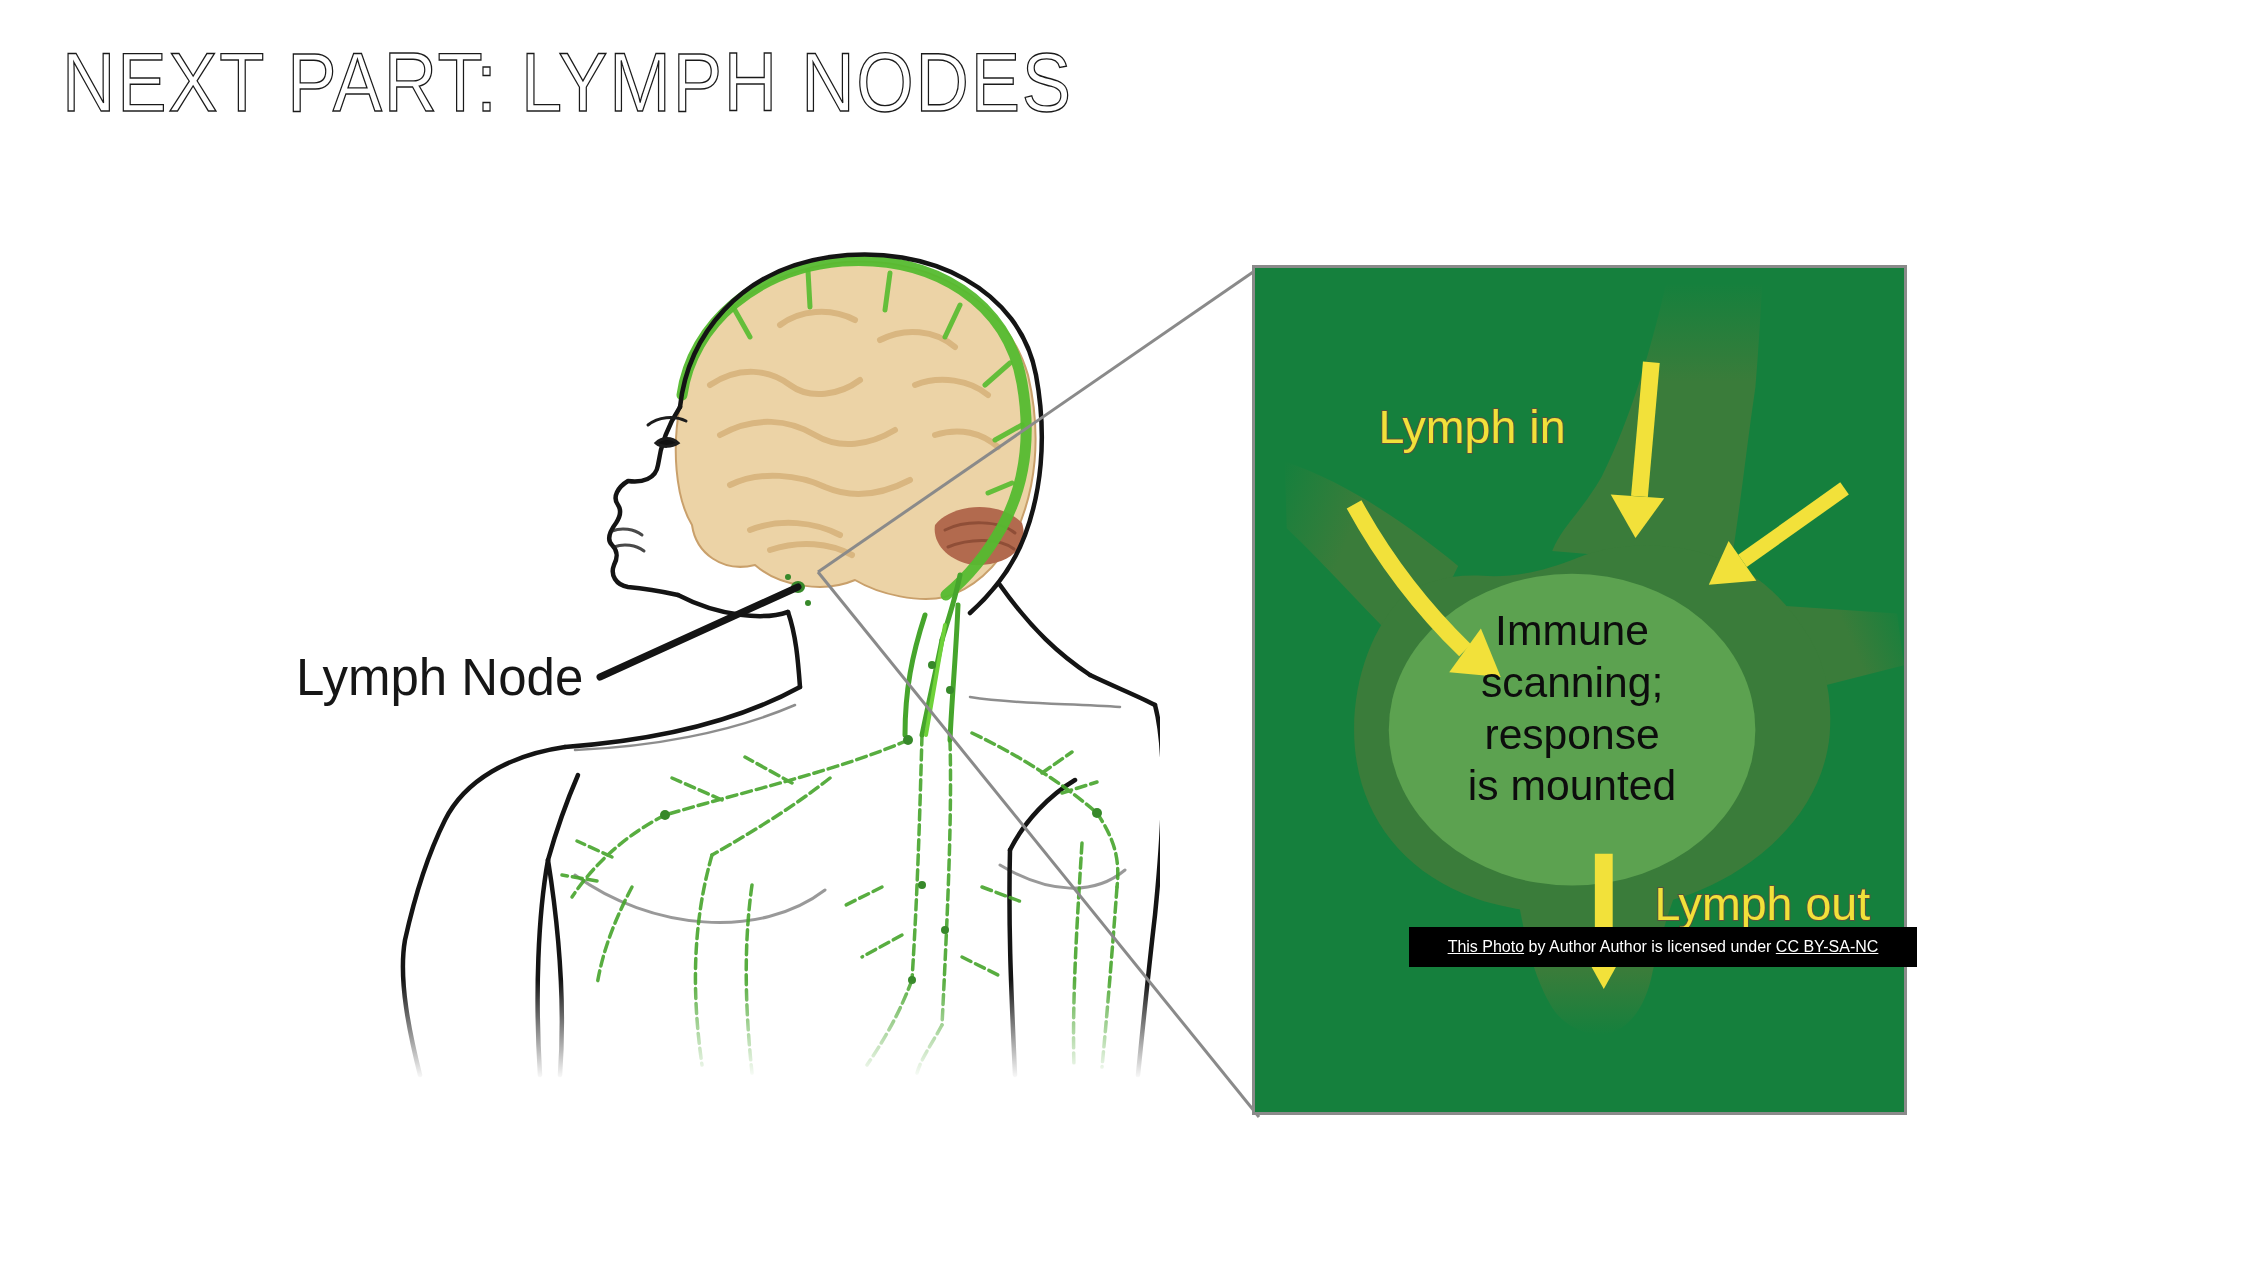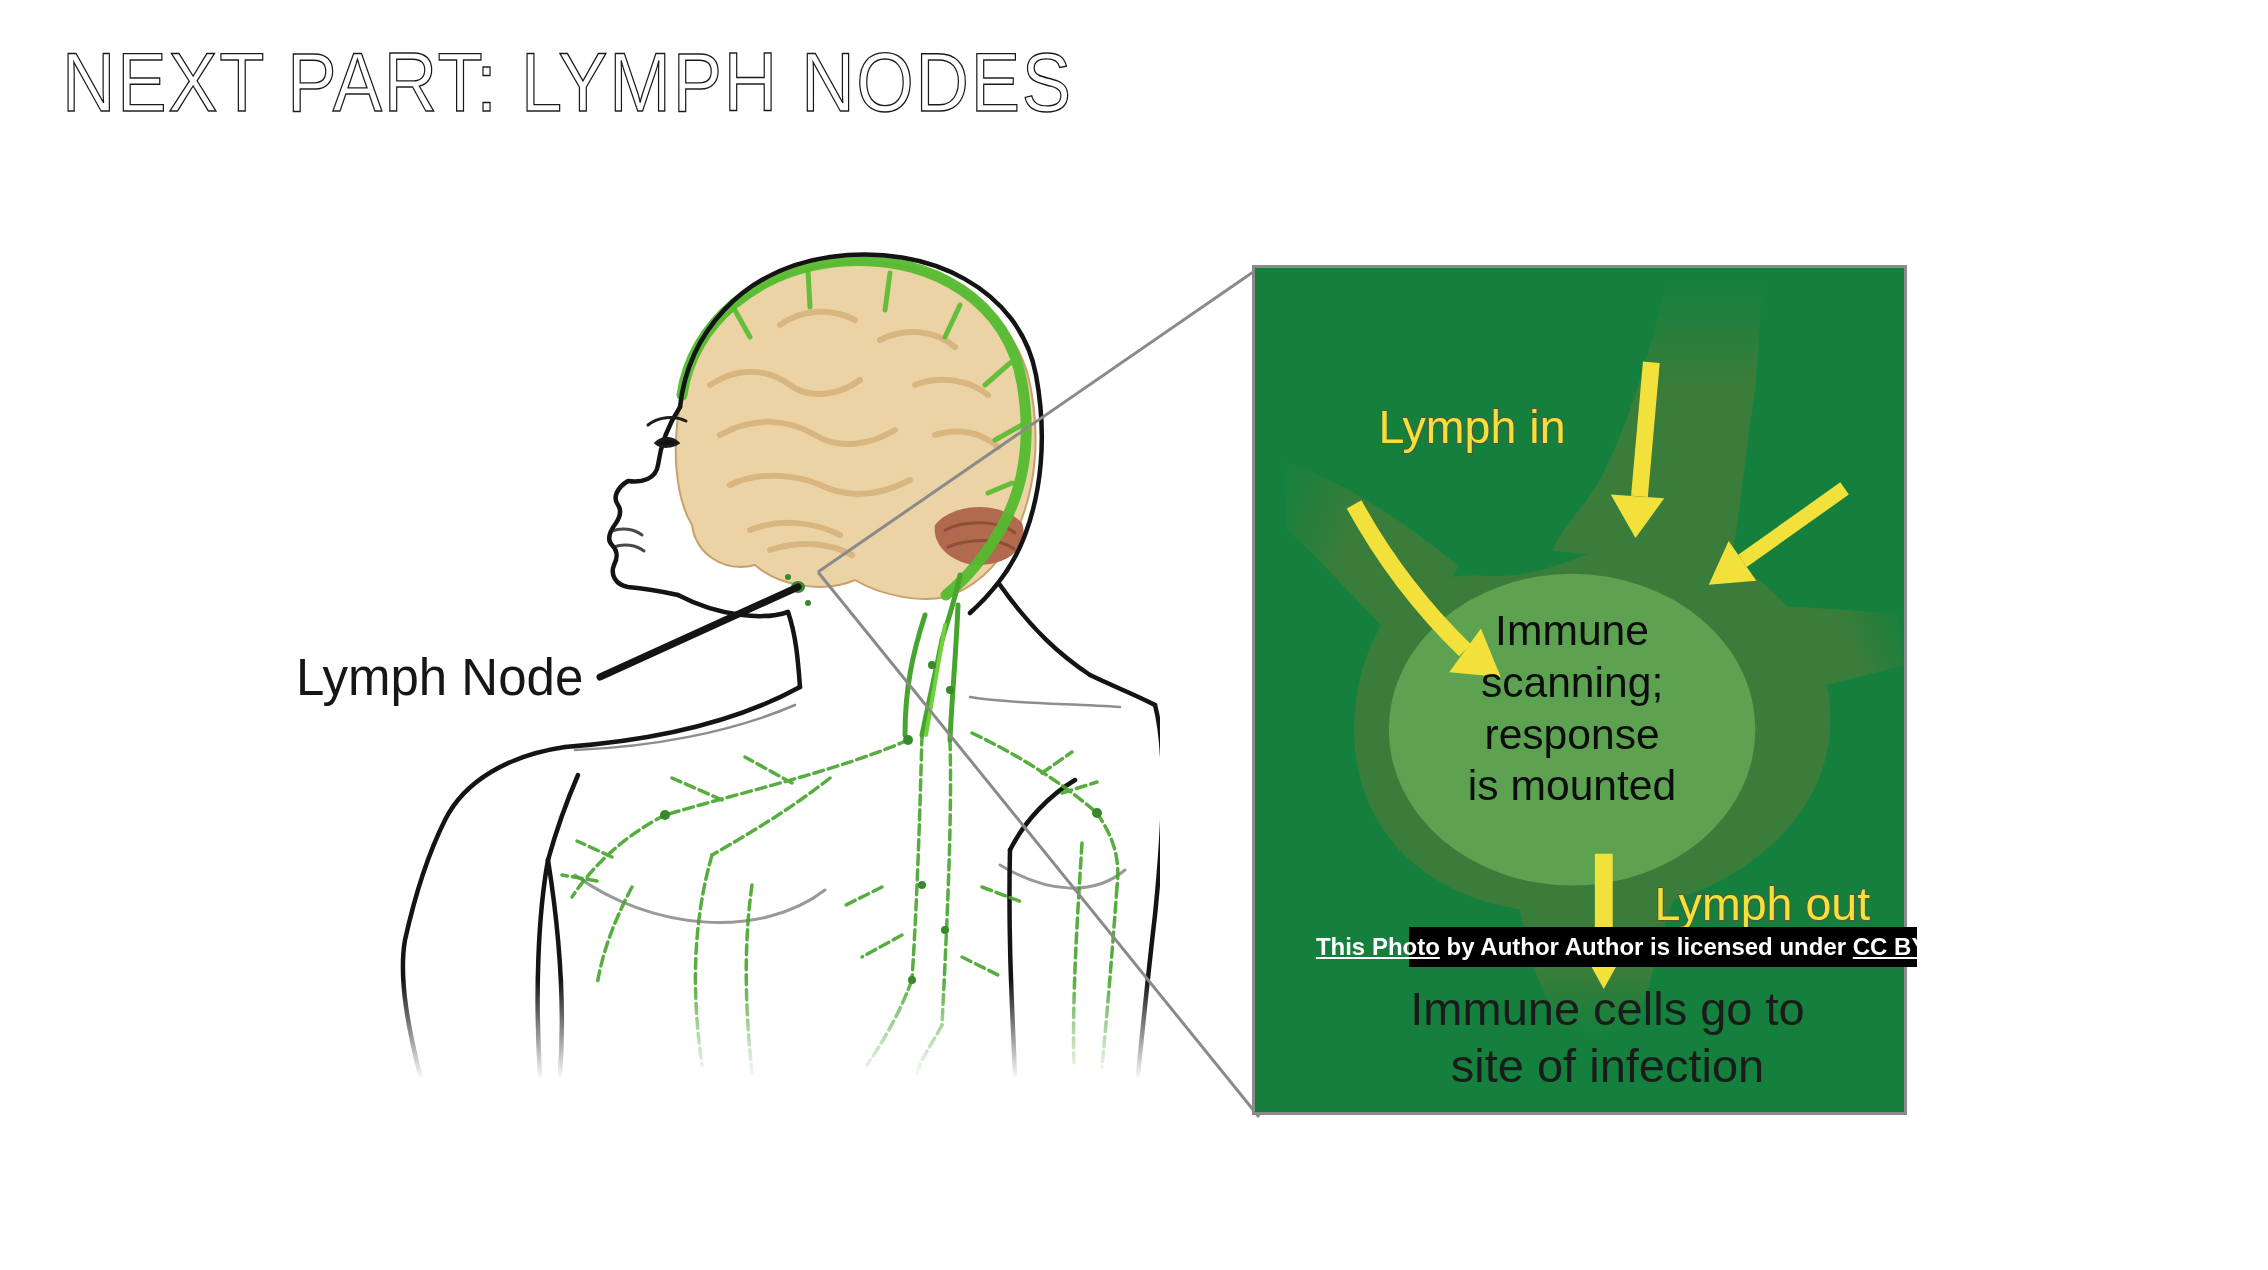--- a/index.html
+++ b/index.html
@@ -15,21 +15,21 @@
   
   .lymph-label{position:absolute;left:296px;top:648px;font-size:51px;color:#161616;white-space:nowrap;}
   
   .body-art{position:absolute;left:360px;top:235px;width:800px;height:845px;}
   .connectors{position:absolute;left:0;top:0;width:2268px;height:1270px;pointer-events:none;}
   
   .inset{position:absolute;left:1252px;top:265px;width:649px;height:844px;
          border:3px solid #8a8a8a;background:#15803d;overflow:visible;}
   .inset svg.node-diagram{position:absolute;left:0;top:0;width:649px;height:844px;display:block;}
   .attribution{position:absolute;left:154px;top:659px;width:508px;height:40px;background:#000000;
-               color:#ffffff;font-size:24px;font-weight:700;display:flex;align-items:center;
+               color:#ffffff;font-size:16px;font-weight:400;display:flex;align-items:center;
                justify-content:center;white-space:pre;z-index:5;}
   .attribution .u{text-decoration:underline;}
   .caption{position:absolute;left:28px;top:712px;width:649px;text-align:center;
            font-size:47px;line-height:57px;color:#1b1b1b;z-index:6;}
   svg text{font-family:"Liberation Sans","DejaVu Sans",sans-serif;}
 </style>
 </head>
 <body>
 
 <div class="slide">
@@ -228,19 +228,15 @@
       <g font-size="43" fill="#0d0d0d" text-anchor="middle">
         <text x="320" y="380">Immune</text>
         <text x="320" y="432">scanning;</text>
         <text x="320" y="484">response</text>
         <text x="320" y="536">is mounted</text>
       </g>
     </svg>
 
     <div class="attribution"><span class="u">This Photo</span><span> by Author Author is licensed under </span><span class="u">CC BY-SA-NC</span></div>
 
-    <div class="caption">
-      <div>Immune cells go to</div>
-      <div>site of infection</div>
-    </div>
   </div>
 
 </div>
 
 </body></html>

